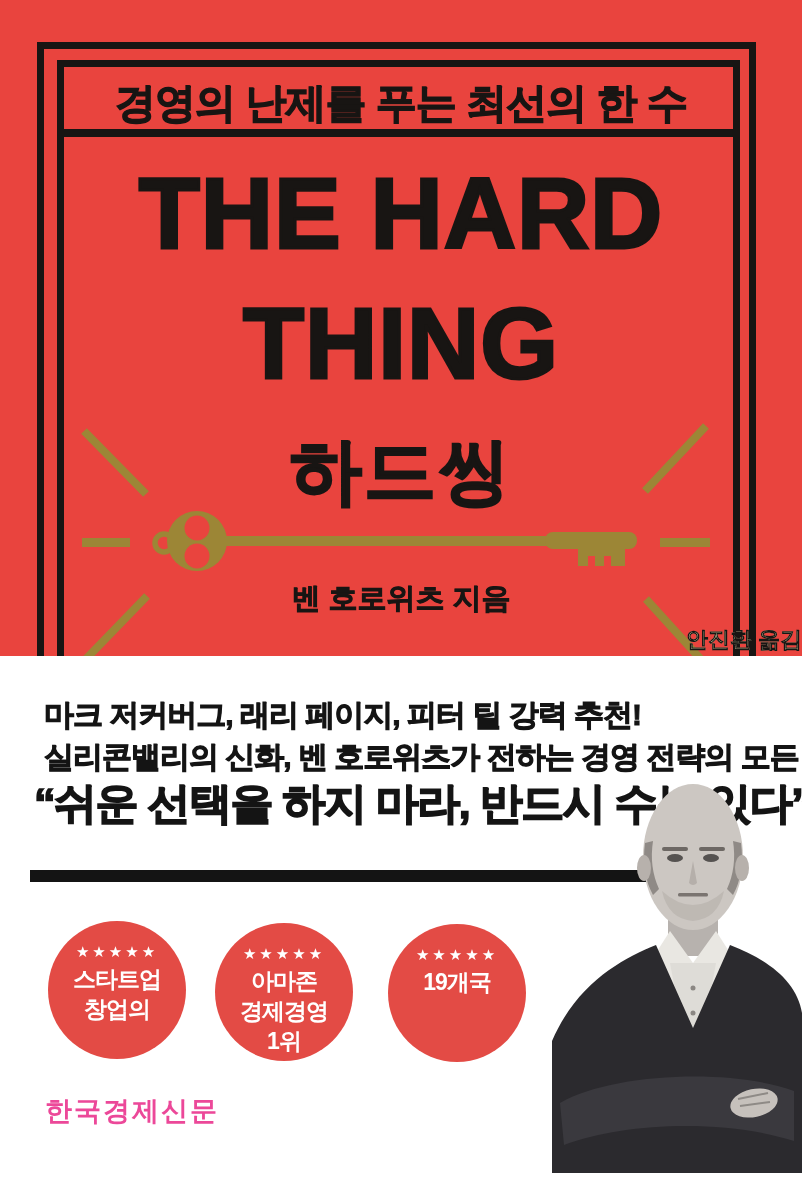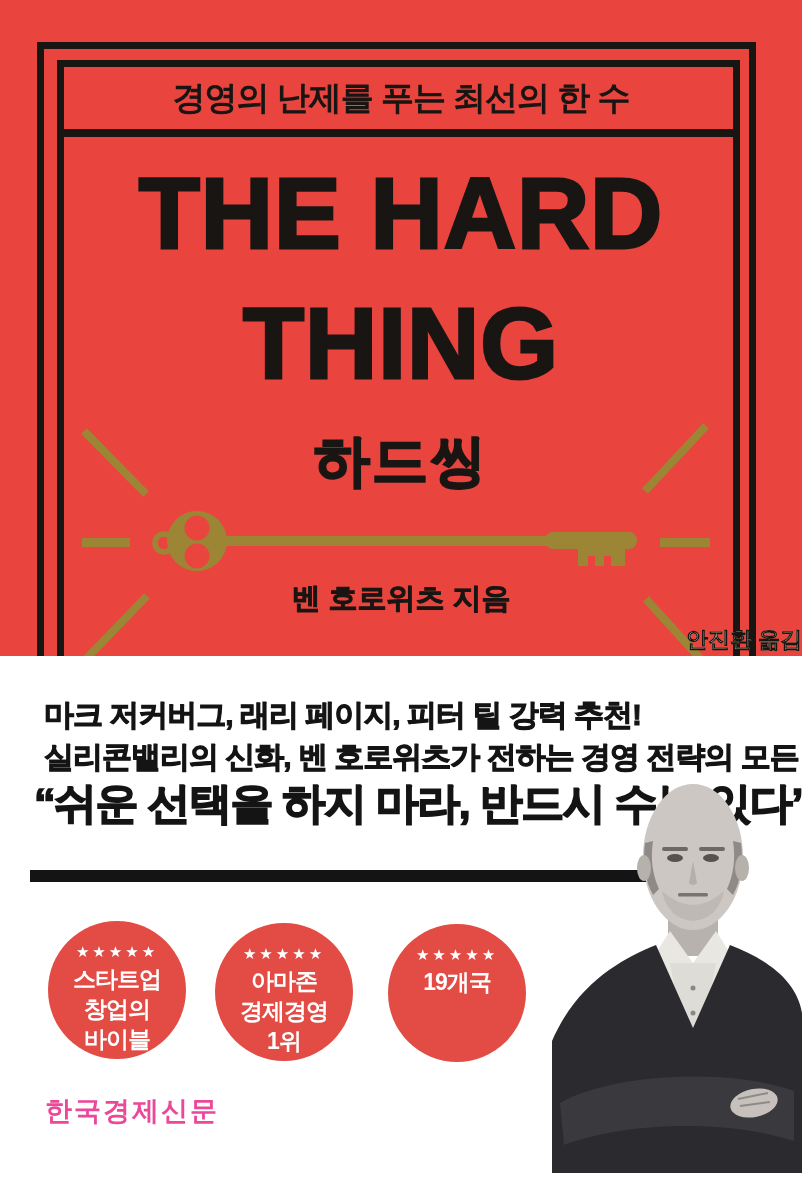--- a/index.html
+++ b/index.html
@@ -7,32 +7,32 @@
     position:relative;width:802px;height:1200px;overflow:hidden;
     background:#ffffff;font-family:"Liberation Sans",sans-serif;
   }
   
   .cover{position:absolute;left:0;top:0;width:802px;height:683px;background:#e9443e;overflow:hidden;}
   .frame-outer{position:absolute;left:37px;top:42px;width:705px;height:700px;border:7px solid #181513;}
   .frame-inner{position:absolute;left:57px;top:60px;width:669px;height:700px;border:7px solid #181513;}
   .band-line{position:absolute;left:57px;top:129px;width:683px;height:8px;background:#181513;}
   .tagline{
     position:absolute;left:0;top:76px;width:802px;text-align:center;
-    font-size:33px;font-weight:normal;color:#181513;letter-spacing:-1px;
+    font-size:41px;font-weight:bold;color:#181513;letter-spacing:-1px;
     -webkit-text-stroke:1.2px #181513;
   }
   .big-title{
     position:absolute;left:0;width:802px;text-align:center;color:#181513;
     font-size:100px;font-weight:bold;line-height:1;letter-spacing:1px;
     -webkit-text-stroke:3px #181513;
   }
   .t1{top:163px;} .t2{top:293px;}
   .kr-title{
     position:absolute;left:0;top:424px;width:802px;text-align:center;
-    font-size:56px;font-weight:bold;color:#181513;letter-spacing:2px;
+    font-size:72px;font-weight:bold;color:#181513;letter-spacing:2px;
     -webkit-text-stroke:2px #181513;
   }
   .author{
     position:absolute;left:0;top:579px;width:802px;text-align:center;
     font-size:29px;font-weight:bold;color:#181513;-webkit-text-stroke:0.8px #181513;
   }
   .translator{
     position:absolute;left:0;top:625px;width:802px;text-align:right;
     font-size:22px;font-weight:bold;color:#fef9c3;-webkit-text-stroke:0.5px #181513;
   }
@@ -140,21 +140,20 @@
 
       <path d="M8,330 C60,300 180,295 242,318 L242,368 C170,345 70,350 12,372 Z" fill="#3a393e"></path>
       <ellipse cx="202" cy="330" rx="24" ry="14" fill="#c6c1bc" transform="rotate(-12 202 330)"></ellipse>
       <path d="M186,326 l30,-6 M188,333 l30,-4" stroke="#8e8a86" stroke-width="2" fill="none"></path>
     </svg>
 
     <div class="badge b1">
       <div class="stars">★★★★★</div>
       <div class="bl">스타트업</div>
       <div class="bl">창업의</div>
-      <div class="bl">바이블</div>
     </div>
     <div class="badge b2">
       <div class="stars">★★★★★</div>
       <div class="bl">아마존</div>
       <div class="bl">경제경영</div>
       <div class="bl">1위</div>
     </div>
     <div class="badge b3">
       <div class="stars">★★★★★</div>
       <div class="bl">19개국</div>

